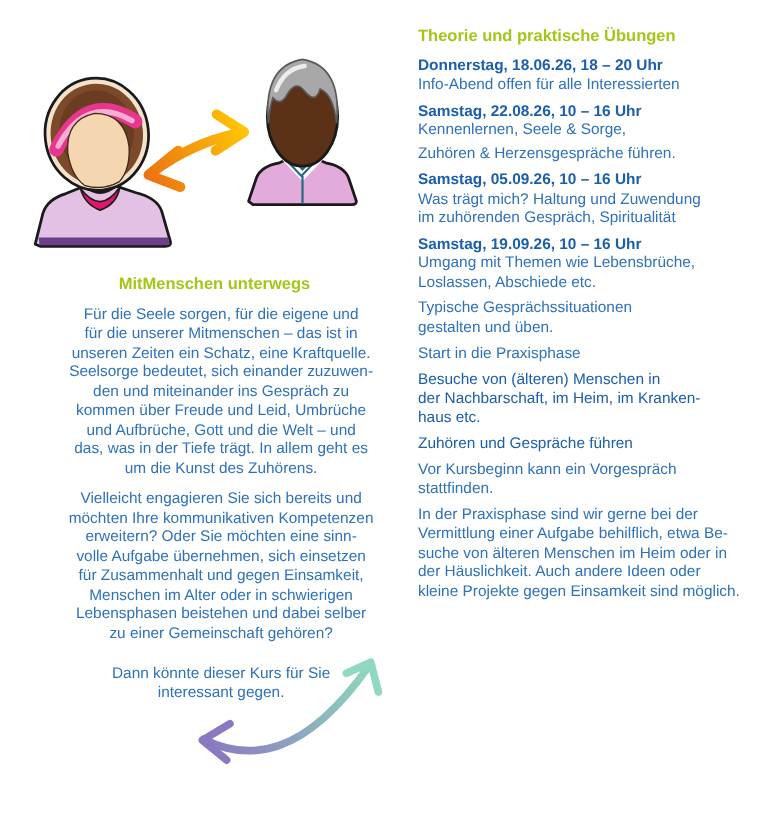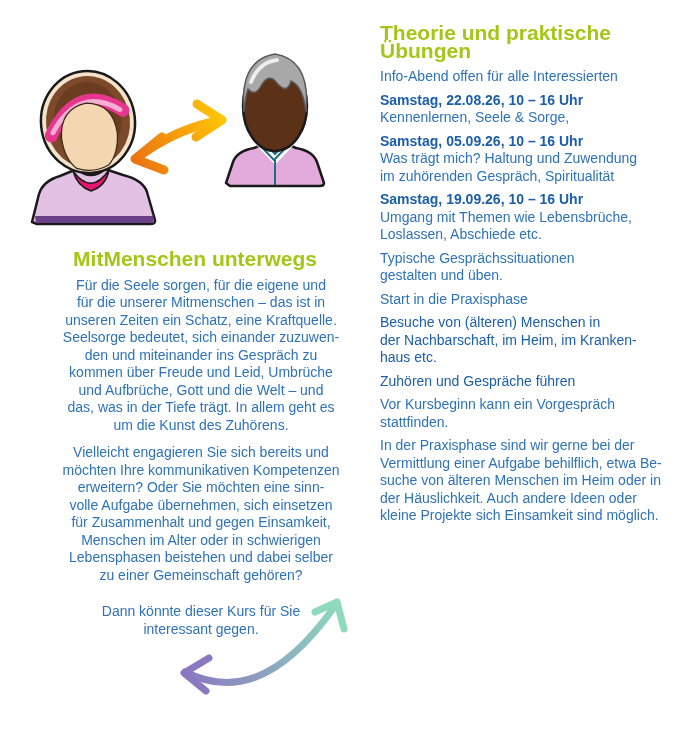--- a/index.html
+++ b/index.html
@@ -4,21 +4,21 @@
 <style>
   html,body{margin:0;padding:0;background:#ffffff;}
   .page{
     position:relative;width:700px;height:742px;background:#ffffff;overflow:hidden;
     font-family:"Liberation Sans", sans-serif;
   }
   .illustration{position:absolute;left:20px;top:10px;}
   .swoosh{position:absolute;left:165px;top:578px;}
   .left-col{position:absolute;left:34px;top:250px;width:322px;font-size:14px;line-height:17.5px;text-align:center;}
   .right-col{position:absolute;left:380px;top:24px;width:318px;font-size:14px;line-height:17.5px;}
-  .green-heading{color:var(--green,#a3c617);font-weight:bold;font-size:21px;line-height:17.5px;margin:0 0 9px 0;}
+  .green-heading{color:var(--green,#a3c617);font-weight:bold;font-size:15px;line-height:17.5px;margin:0 0 9px 0;}
   .right-col .green-heading{margin:10px 0 9px 0;}
   .right-col .green-heading:first-child{margin-top:0;}
   .para{color:var(--blue,#2e72b8);white-space:pre-line;margin:0 0 10px 12px;}
   .right-col .para{margin:0 0 6px 0;}
   .session{margin:0 0 6px 0;}
   .session-title{color:var(--blue-dark,#1b5ea9);font-weight:bold;}
   .session-line{color:var(--blue,#2e72b8);white-space:pre-line;}
   .session-line + .session-line{margin-top:4px;}
   .bold-para{color:var(--blue-dark,#1b5ea9);font-weight:normal;white-space:pre-line;margin:0 0 6px 0;}
   #left-paragraphs .para:last-child{margin-top:19px;margin-bottom:0;}
@@ -104,25 +104,27 @@
     <g fill="none" stroke-width="7" stroke-linecap="round" stroke-linejoin="round">
       <path d="M20,94 C62,115 112,110 170,28" stroke="url(#sg)"></path>
       <path d="M44,80 L19,95 L41,113" stroke="#8a79c0"></path>
       <path d="M150,34 L172,24 L179,51" stroke="#8fd9be"></path>
     </g>
   </svg>
 
   <div class="right-col" id="right-col">
       <div class="green-heading">Theorie und praktische Übungen</div>
       <div class="session">
+        <div class="session-title">Donnerstag, 18.06.26, 18 – 20 Uhr</div>
         <div class="session-line">Info-Abend offen für alle Interessierten</div>
       </div>
       <div class="session">
         <div class="session-title">Samstag, 22.08.26, 10 – 16 Uhr</div>
         <div class="session-line">Kennenlernen, Seele &amp; Sorge,</div>
+        <div class="session-line">Zuhören &amp; Herzensgespräche führen.</div>
       </div>
       <div class="session">
         <div class="session-title">Samstag, 05.09.26, 10 – 16 Uhr</div>
         <div class="session-line">Was trägt mich? Haltung und Zuwendung
 im zuhörenden Gespräch, Spiritualität</div>
       </div>
       <div class="session">
         <div class="session-title">Samstag, 19.09.26, 10 – 16 Uhr</div>
         <div class="session-line">Umgang mit Themen wie Lebensbrüche,
 Loslassen, Abschiede etc.</div>
@@ -133,16 +135,16 @@
       <div class="bold-para">Besuche von (älteren) Menschen in
 der Nachbarschaft, im Heim, im Kranken-
 haus etc.</div>
       <div class="bold-para">Zuhören und Gespräche führen</div>
       <div class="para">Vor Kursbeginn kann ein Vorgespräch
 stattfinden.</div>
       <div class="para">In der Praxisphase sind wir gerne bei der
 Vermittlung einer Aufgabe behilflich, etwa Be-
 suche von älteren Menschen im Heim oder in
 der Häuslichkeit. Auch andere Ideen oder
-kleine Projekte sich Einsamkeit sind möglich.</div>
+kleine Projekte gegen Einsamkeit sind möglich.</div>
     </div>
 
 </div>
 
 </body></html>

